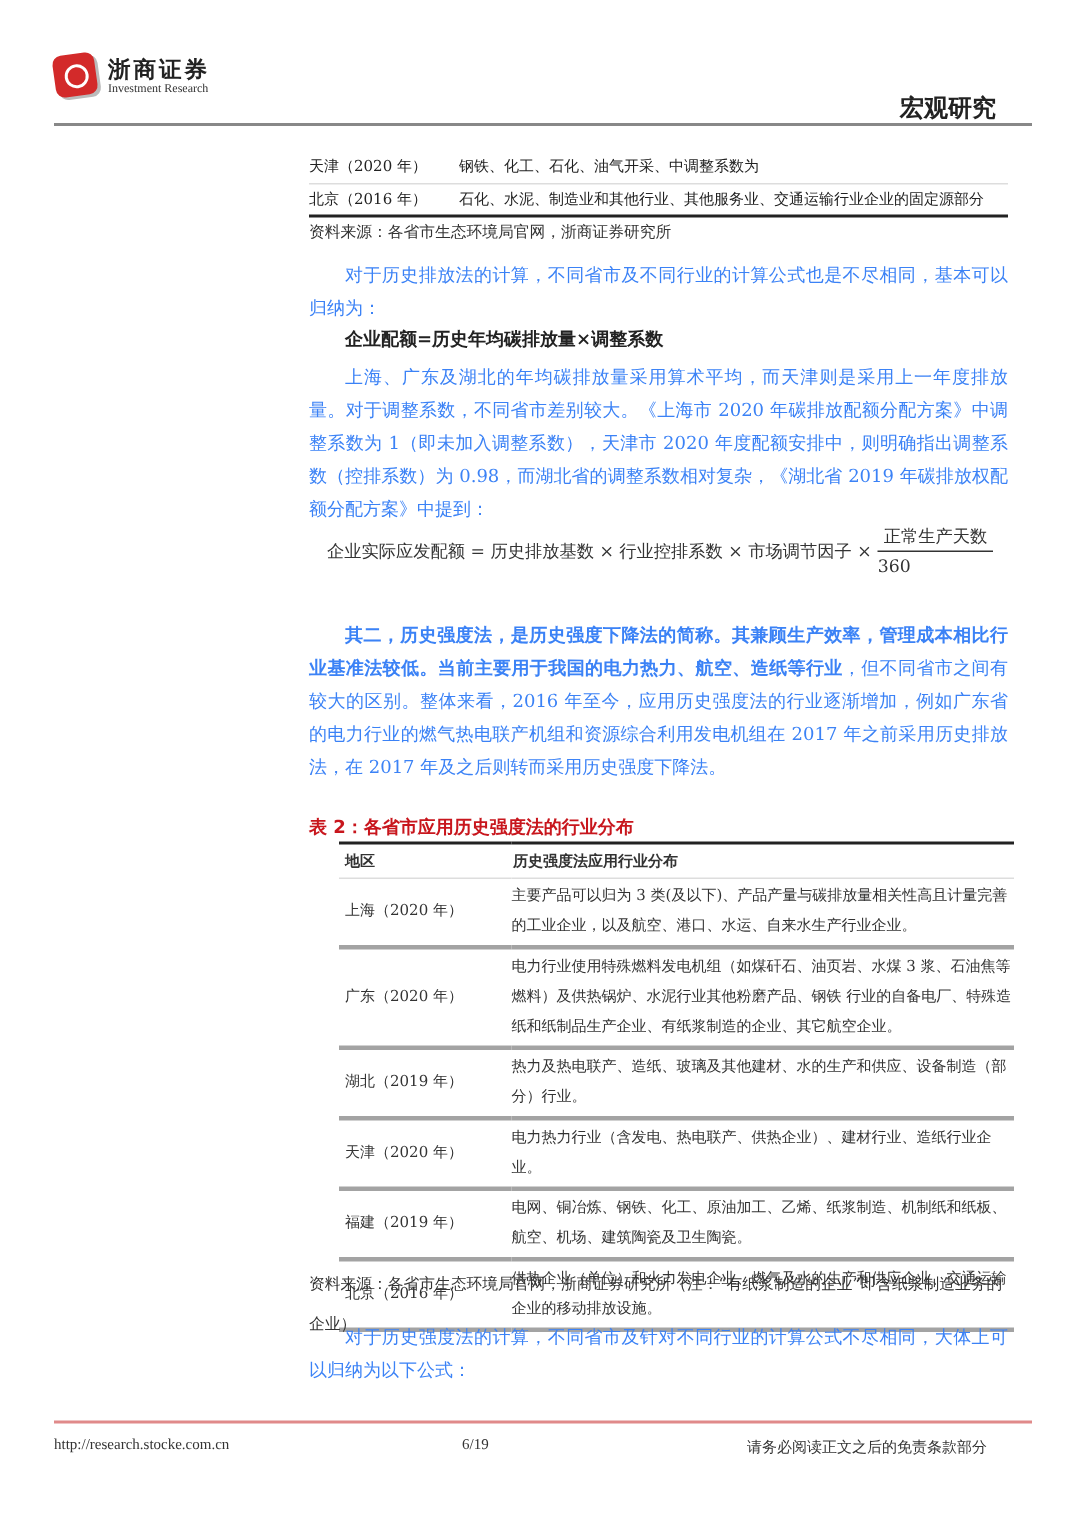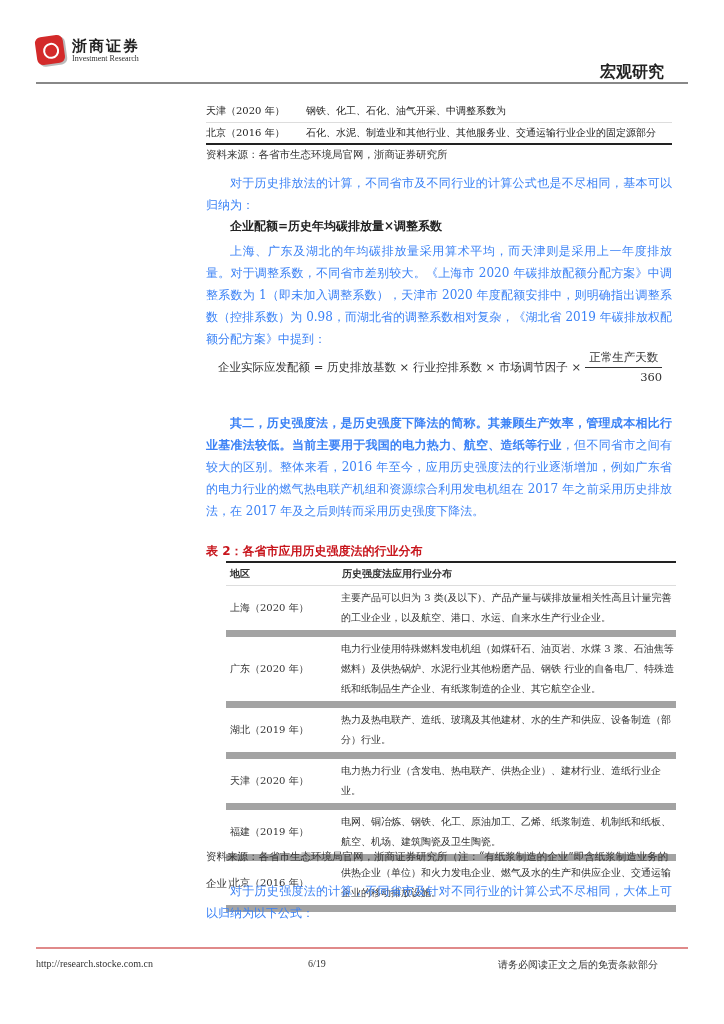--- a/index.html
+++ b/index.html
@@ -18,27 +18,27 @@
       font-family:"DejaVu Sans", sans-serif; }
     .header-rule { position:absolute; left:0; top:54px; width:652px; height:2px; background:#888; }
 
     .content { position:absolute; left:206px; width:466px; font-size:12px; }
     .tbl { width:466px; border-collapse:collapse; font-size:10px; }
     .tbl td, .tbl th { padding:0; vertical-align:middle; }
     .source { font-size:10.5px; color:#333; }
     p.body { margin:0; text-indent:24px; font-size:12px; line-height:22px; color:#3b82f6; text-align:justify; }
     .formula-bold { font-weight:bold; font-size:12px; padding-left:24px; }
     .formula { display:flex; align-items:center; font-size:11.5px; color:#333; }
-    .frac { display:inline-flex; flex-direction:column; align-items:flex-end; margin-left:4px; }
+    .frac { display:inline-flex; flex-direction:column; align-items:flex-start; margin-left:4px; }
     .frac .num { border-bottom:1px solid #333; padding:0 4px 2px; }
     .frac .den { padding-top:2px; }
     .caption { color:#c8161d; font-weight:bold; font-size:12px; font-family:"DejaVu Sans", sans-serif;text-align:right; }
     .t2 { width:466px; border-collapse:collapse; font-size:10px; color:#333; }
     .t2 th { text-align:left; font-weight:bold; height:20px; border-bottom:1px solid #ddd; }
-    .t2 td { border-bottom:7px solid #a3a3a3; line-height:20px; padding:2px 0; }
+    .t2 td { border-bottom:3px solid #a3a3a3; line-height:20px; padding:2px 0; }
     .t2 td.r { width:110px; padding-left:4px; }
     .footer-rule { position:absolute; left:36px; top:947px; width:652px; height:2px; background:#e08a8a; }
     .footer { position:absolute; top:958px; font-size:10px; color:#333; }
   </style>
 </head>
 <body>
 
 <div class="header">
   <div class="logo">
     <div class="logo-mark"></div>

